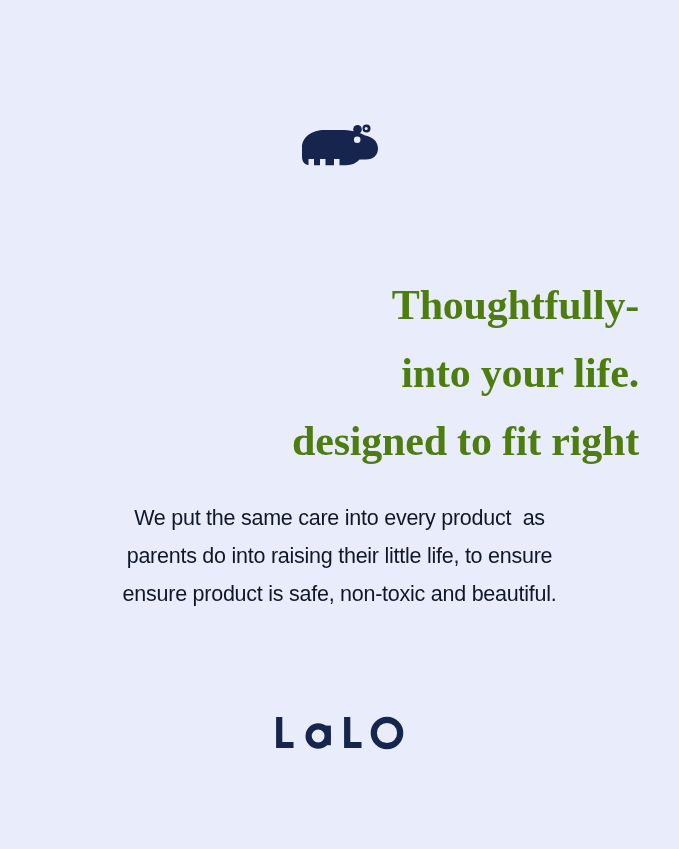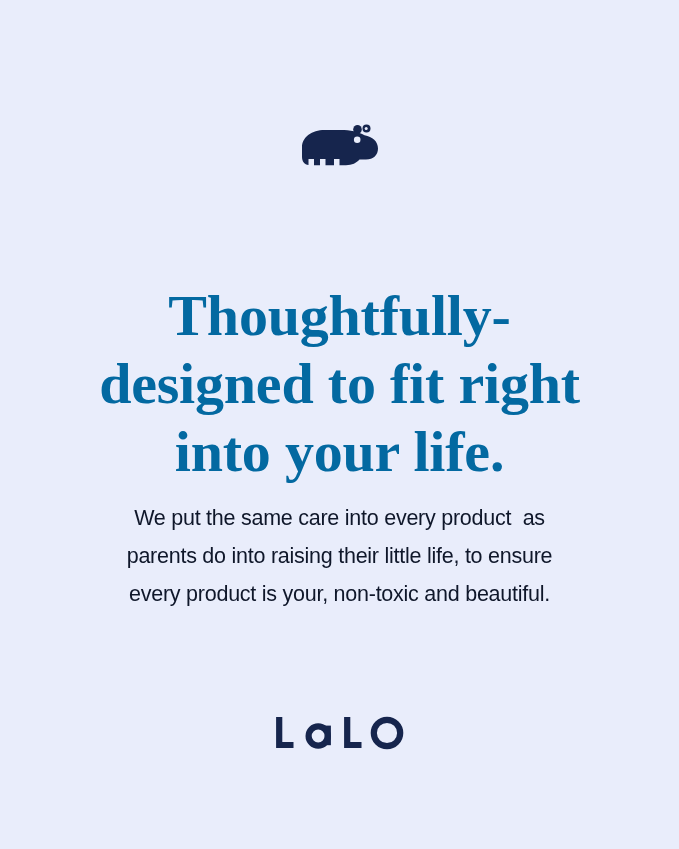--- a/index.html
+++ b/index.html
@@ -40,25 +40,25 @@
     width: 80px;
     height: 46px;
   }
 
   
   .headline {
     position: absolute;
     top: 243px;
     left: 0;
     width: 679px;
-    text-align: center;
-    color: #0369a1;
+    text-align: right;
+    color: #4d7c0f;
     font-family: "Liberation Serif", "DejaVu Serif", serif;
     font-weight: 700;
-    font-size: 58px;
+    font-size: 42px;
     line-height: 68px;
     letter-spacing: -0.2px;
     padding: 0 40px;
     box-sizing: border-box;
   }
   .headline .hl-line {
     display: block;
     white-space: nowrap;
   }
 
@@ -128,28 +128,28 @@
                  Z"></path>
       </g>
 
       <circle cx="57.2" cy="16.8" r="3.3" fill="#e9edfb"></circle>
       <circle cx="66.2" cy="5.5" r="1.5" fill="#e9edfb"></circle>
     </svg>
   </div>
 
   <h1 class="headline">
     <span class="hl-line">Thoughtfully-</span>
+    <span class="hl-line">into your life.</span>
     <span class="hl-line">designed to fit right</span>
-    <span class="hl-line">into your life.</span>
   </h1>
 
   <p class="body-copy">
     <span class="bc-line">We put the same care into every product  as</span>
     <span class="bc-line">parents do into raising their little life, to ensure</span>
-    <span class="bc-line">every product is your, non-toxic and beautiful.</span>
+    <span class="bc-line">ensure product is safe, non-toxic and beautiful.</span>
   </p>
 
   <div class="wordmark-wrap">
     <svg class="wordmark-svg" viewBox="0 0 132 40" xmlns="http://www.w3.org/2000/svg" aria-hidden="true">
       <g fill="none" stroke="#16254d" stroke-width="6.2" stroke-linecap="butt">
 
         <path d="M5.2,6.0 L5.2,34.0 L19.5,34.0"></path>
 
         <circle cx="44.2" cy="25.0" r="9.6"></circle>
         <path d="M53.8,14.6 L53.8,34.2"></path>

